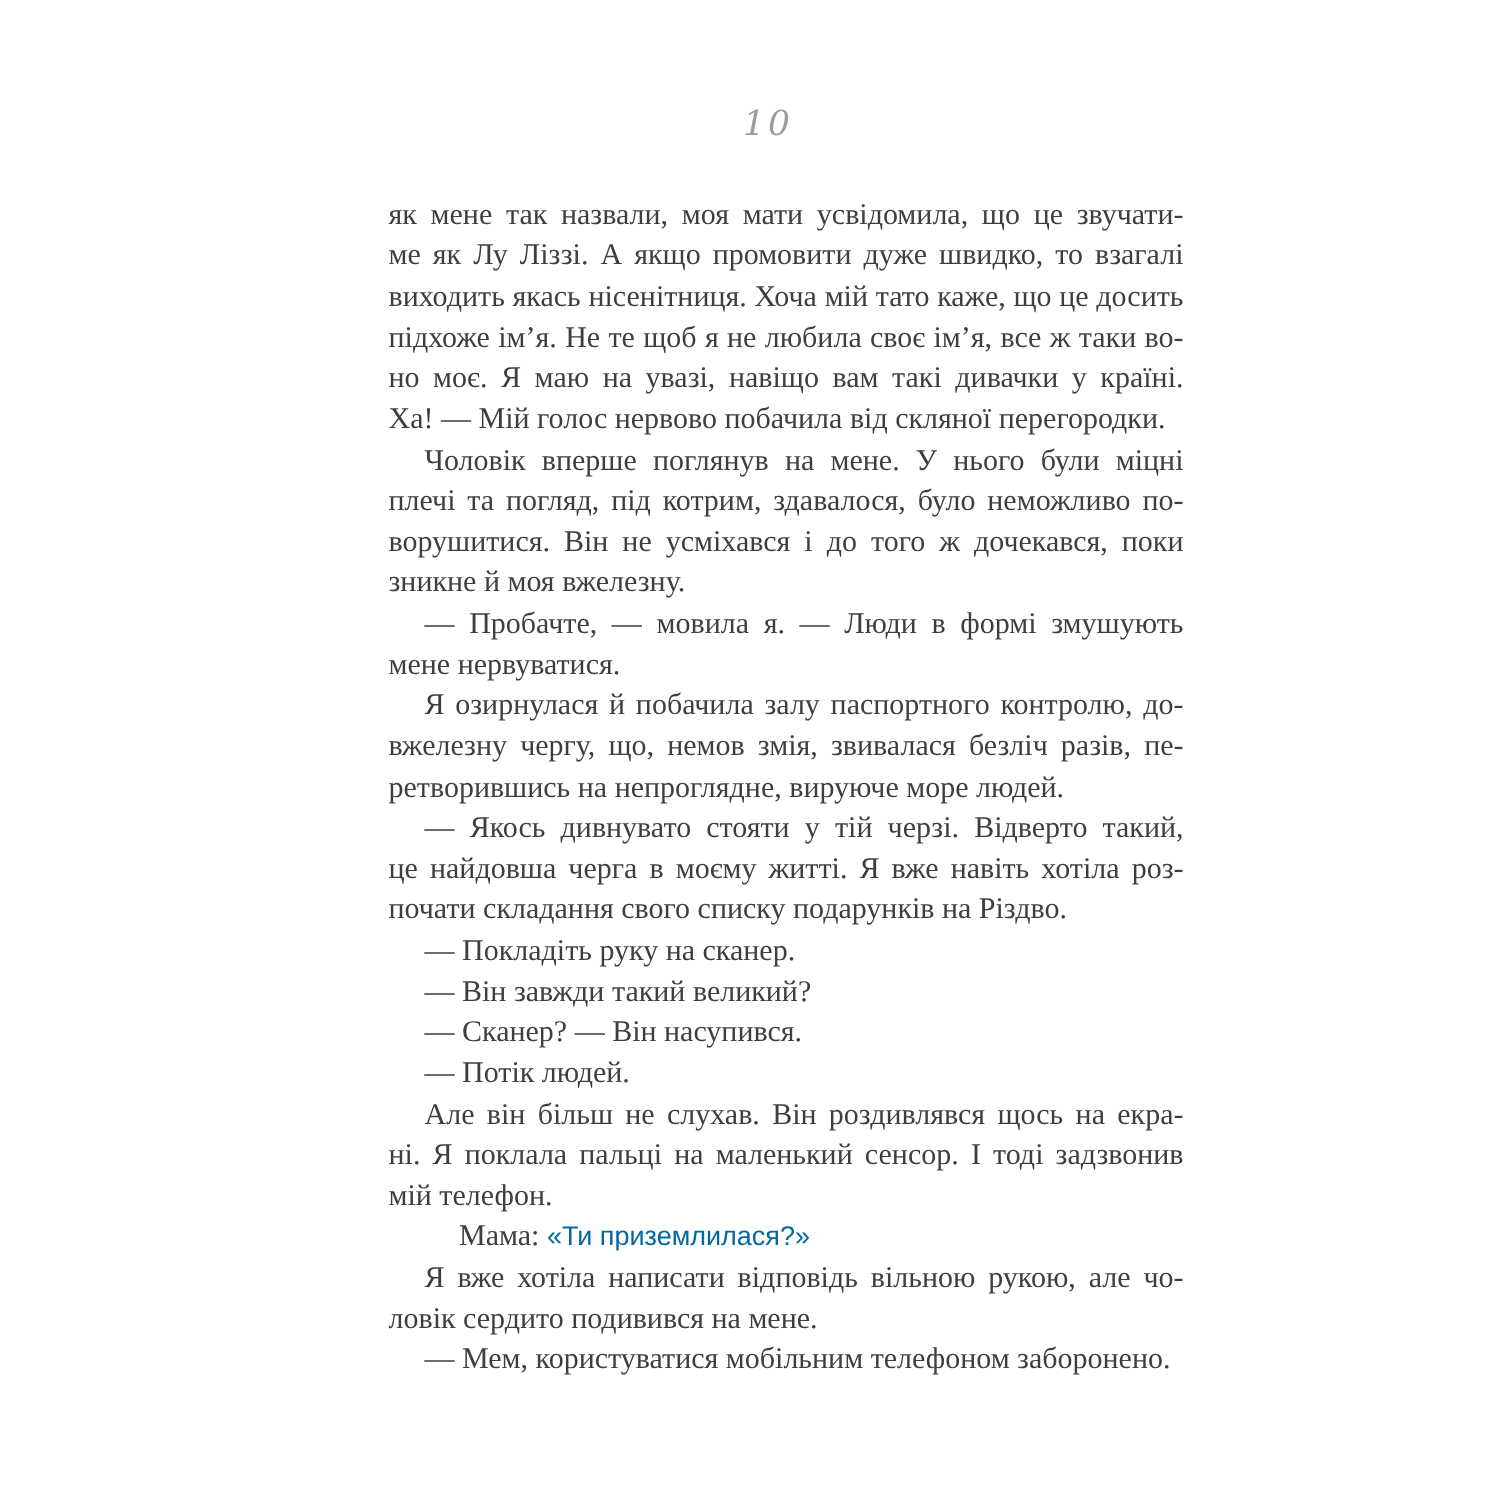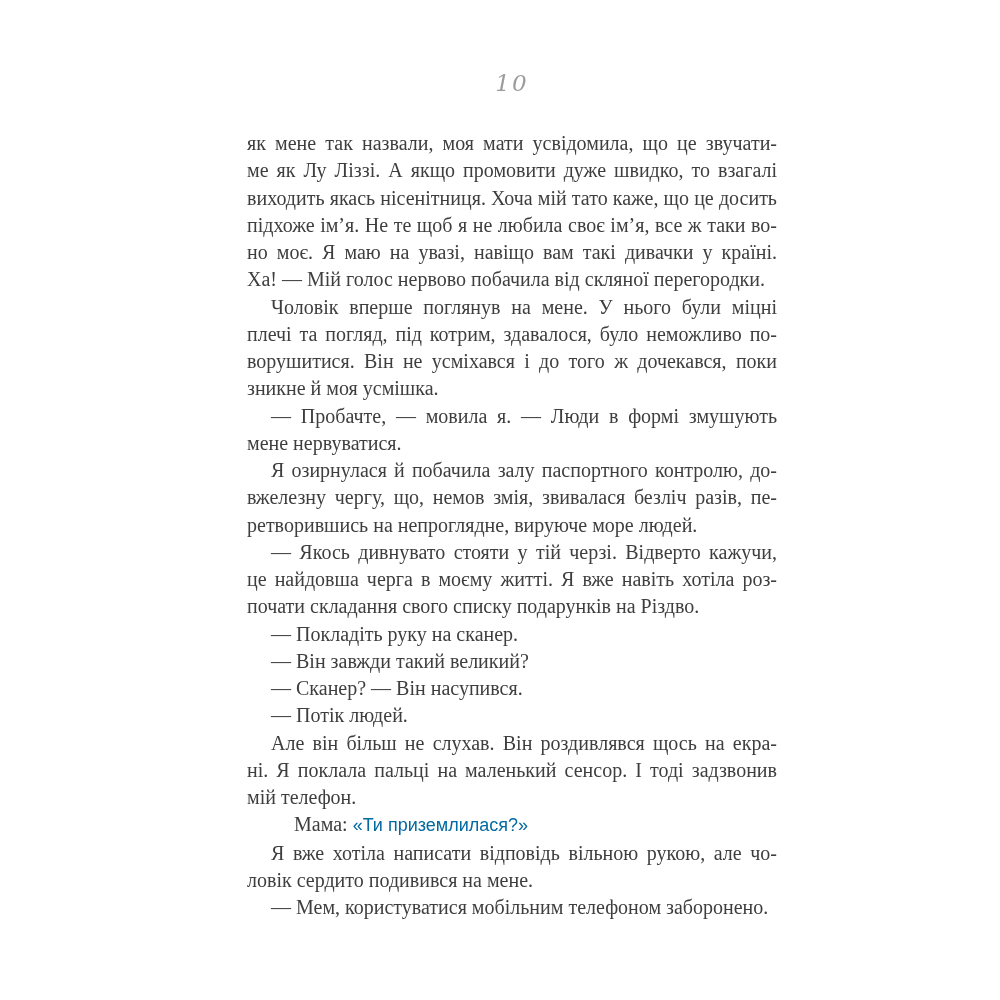--- a/index.html
+++ b/index.html
@@ -23,21 +23,21 @@
     text-align: center;
     font-style: italic;
     font-size: 23px;
     letter-spacing: 2px;
     color: #9c9c9c;
     font-family: "DejaVu Serif", serif;
   }
   .text-block {
     position: absolute;
     top: 130px;
-    left: 247px;
+    left: 259px;
     width: 530px;
     color: #3e3e3e;
     font-size: 20px;
     line-height: 27.25px;
   }
   .para { margin: 0; }
   .line {
     text-align: justify;
     text-align-last: justify;
   }
@@ -65,33 +65,33 @@
         <div class="line">ме як Лу Ліззі. А якщо промовити дуже швидко, то взагалі</div>
         <div class="line">виходить якась нісенітниця. Хоча мій тато каже, що це досить</div>
         <div class="line">підхоже ім’я. Не те щоб я не любила своє ім’я, все ж таки во-</div>
         <div class="line">но моє. Я маю на увазі, навіщо вам такі дивачки у країні.</div>
         <div class="line last">Ха! — Мій голос нервово побачила від скляної перегородки.</div>
       </div>
       <div class="para indent">
         <div class="line">Чоловік вперше поглянув на мене. У нього були міцні</div>
         <div class="line">плечі та погляд, під котрим, здавалося, було неможливо по-</div>
         <div class="line">ворушитися. Він не усміхався і до того ж дочекався, поки</div>
-        <div class="line last">зникне й моя усмішка.</div>
+        <div class="line last">зникне й моя вжелезну.</div>
       </div>
       <div class="para indent">
         <div class="line">— Пробачте, — мовила я. — Люди в формі змушують</div>
         <div class="line last">мене нервуватися.</div>
       </div>
       <div class="para indent">
         <div class="line">Я озирнулася й побачила залу паспортного контролю, до-</div>
         <div class="line">вжелезну чергу, що, немов змія, звивалася безліч разів, пе-</div>
         <div class="line last">ретворившись на непроглядне, вируюче море людей.</div>
       </div>
       <div class="para indent">
-        <div class="line">— Якось дивнувато стояти у тій черзі. Відверто кажучи,</div>
+        <div class="line">— Якось дивнувато стояти у тій черзі. Відверто такий,</div>
         <div class="line">це найдовша черга в моєму житті. Я вже навіть хотіла роз-</div>
         <div class="line last">почати складання свого списку подарунків на Різдво.</div>
       </div>
       <div class="para indent">
         <div class="line last">— Покладіть руку на сканер.</div>
       </div>
       <div class="para indent">
         <div class="line last">— Він завжди такий великий?</div>
       </div>
       <div class="para indent">

